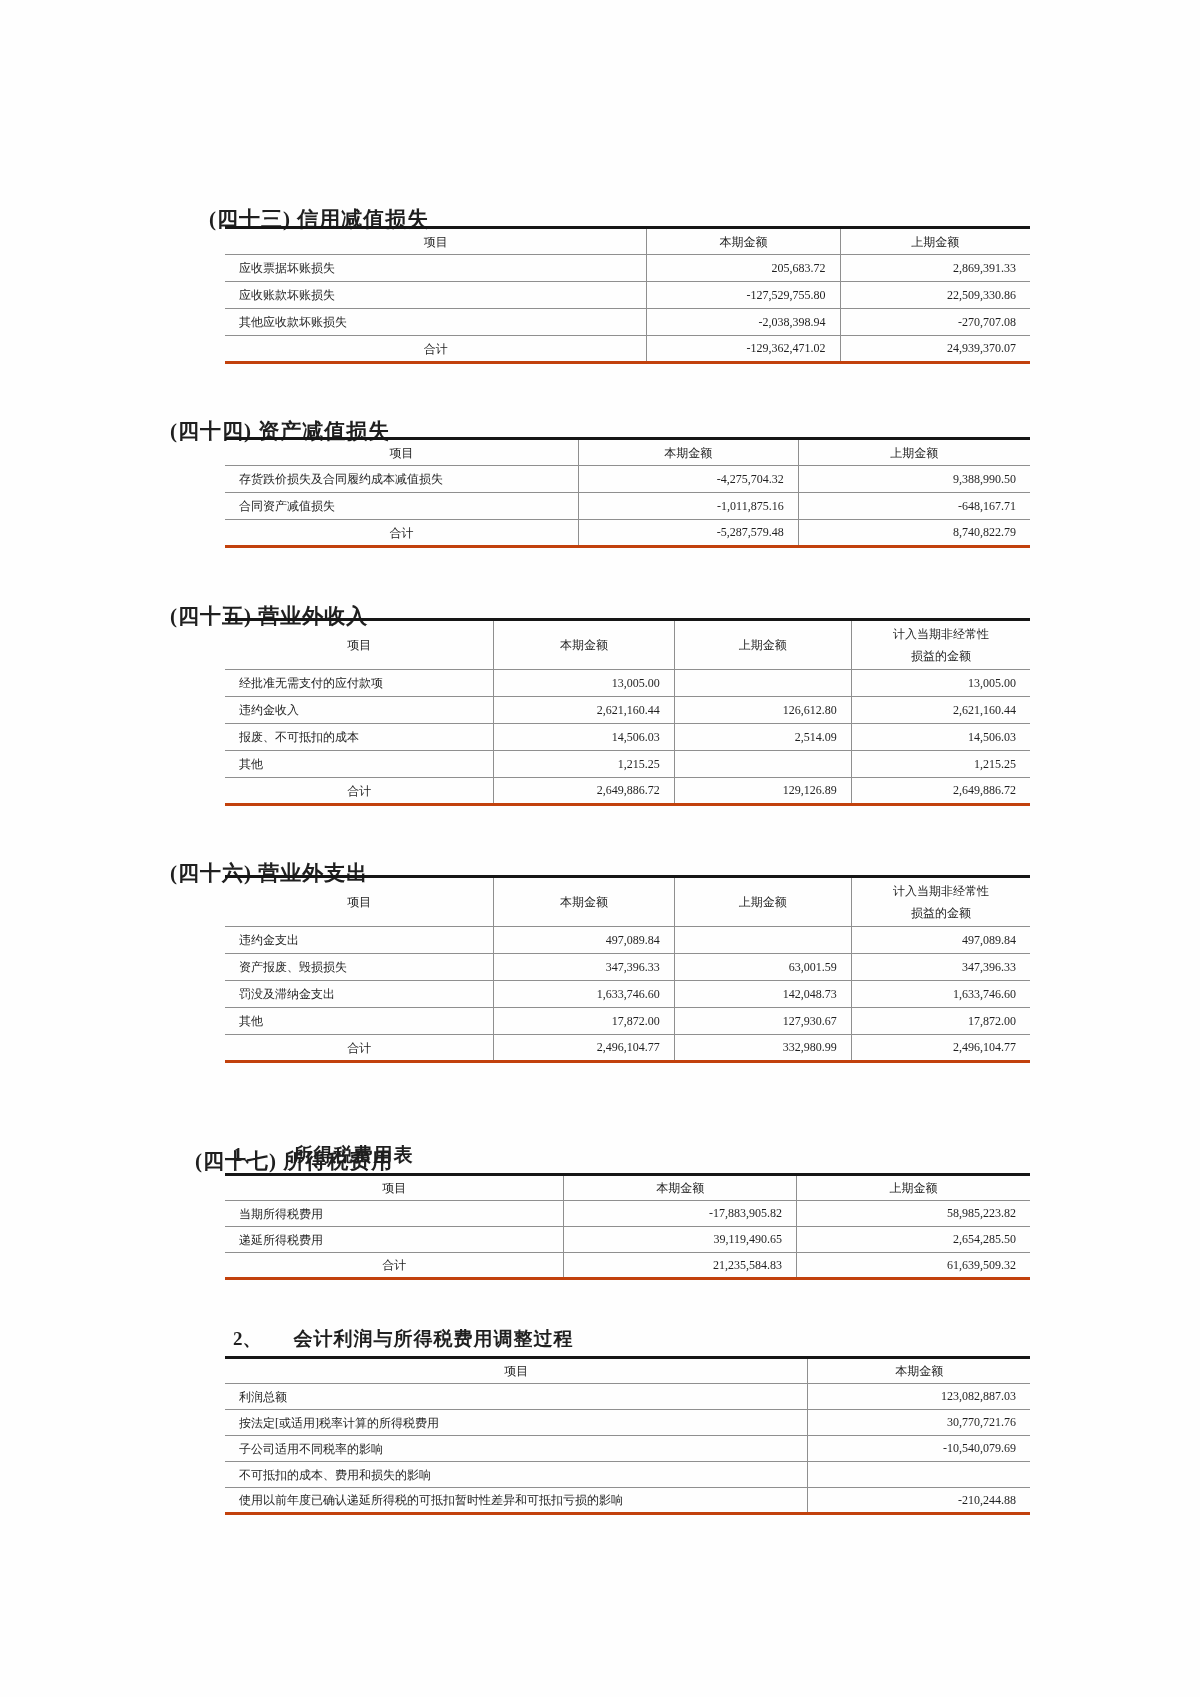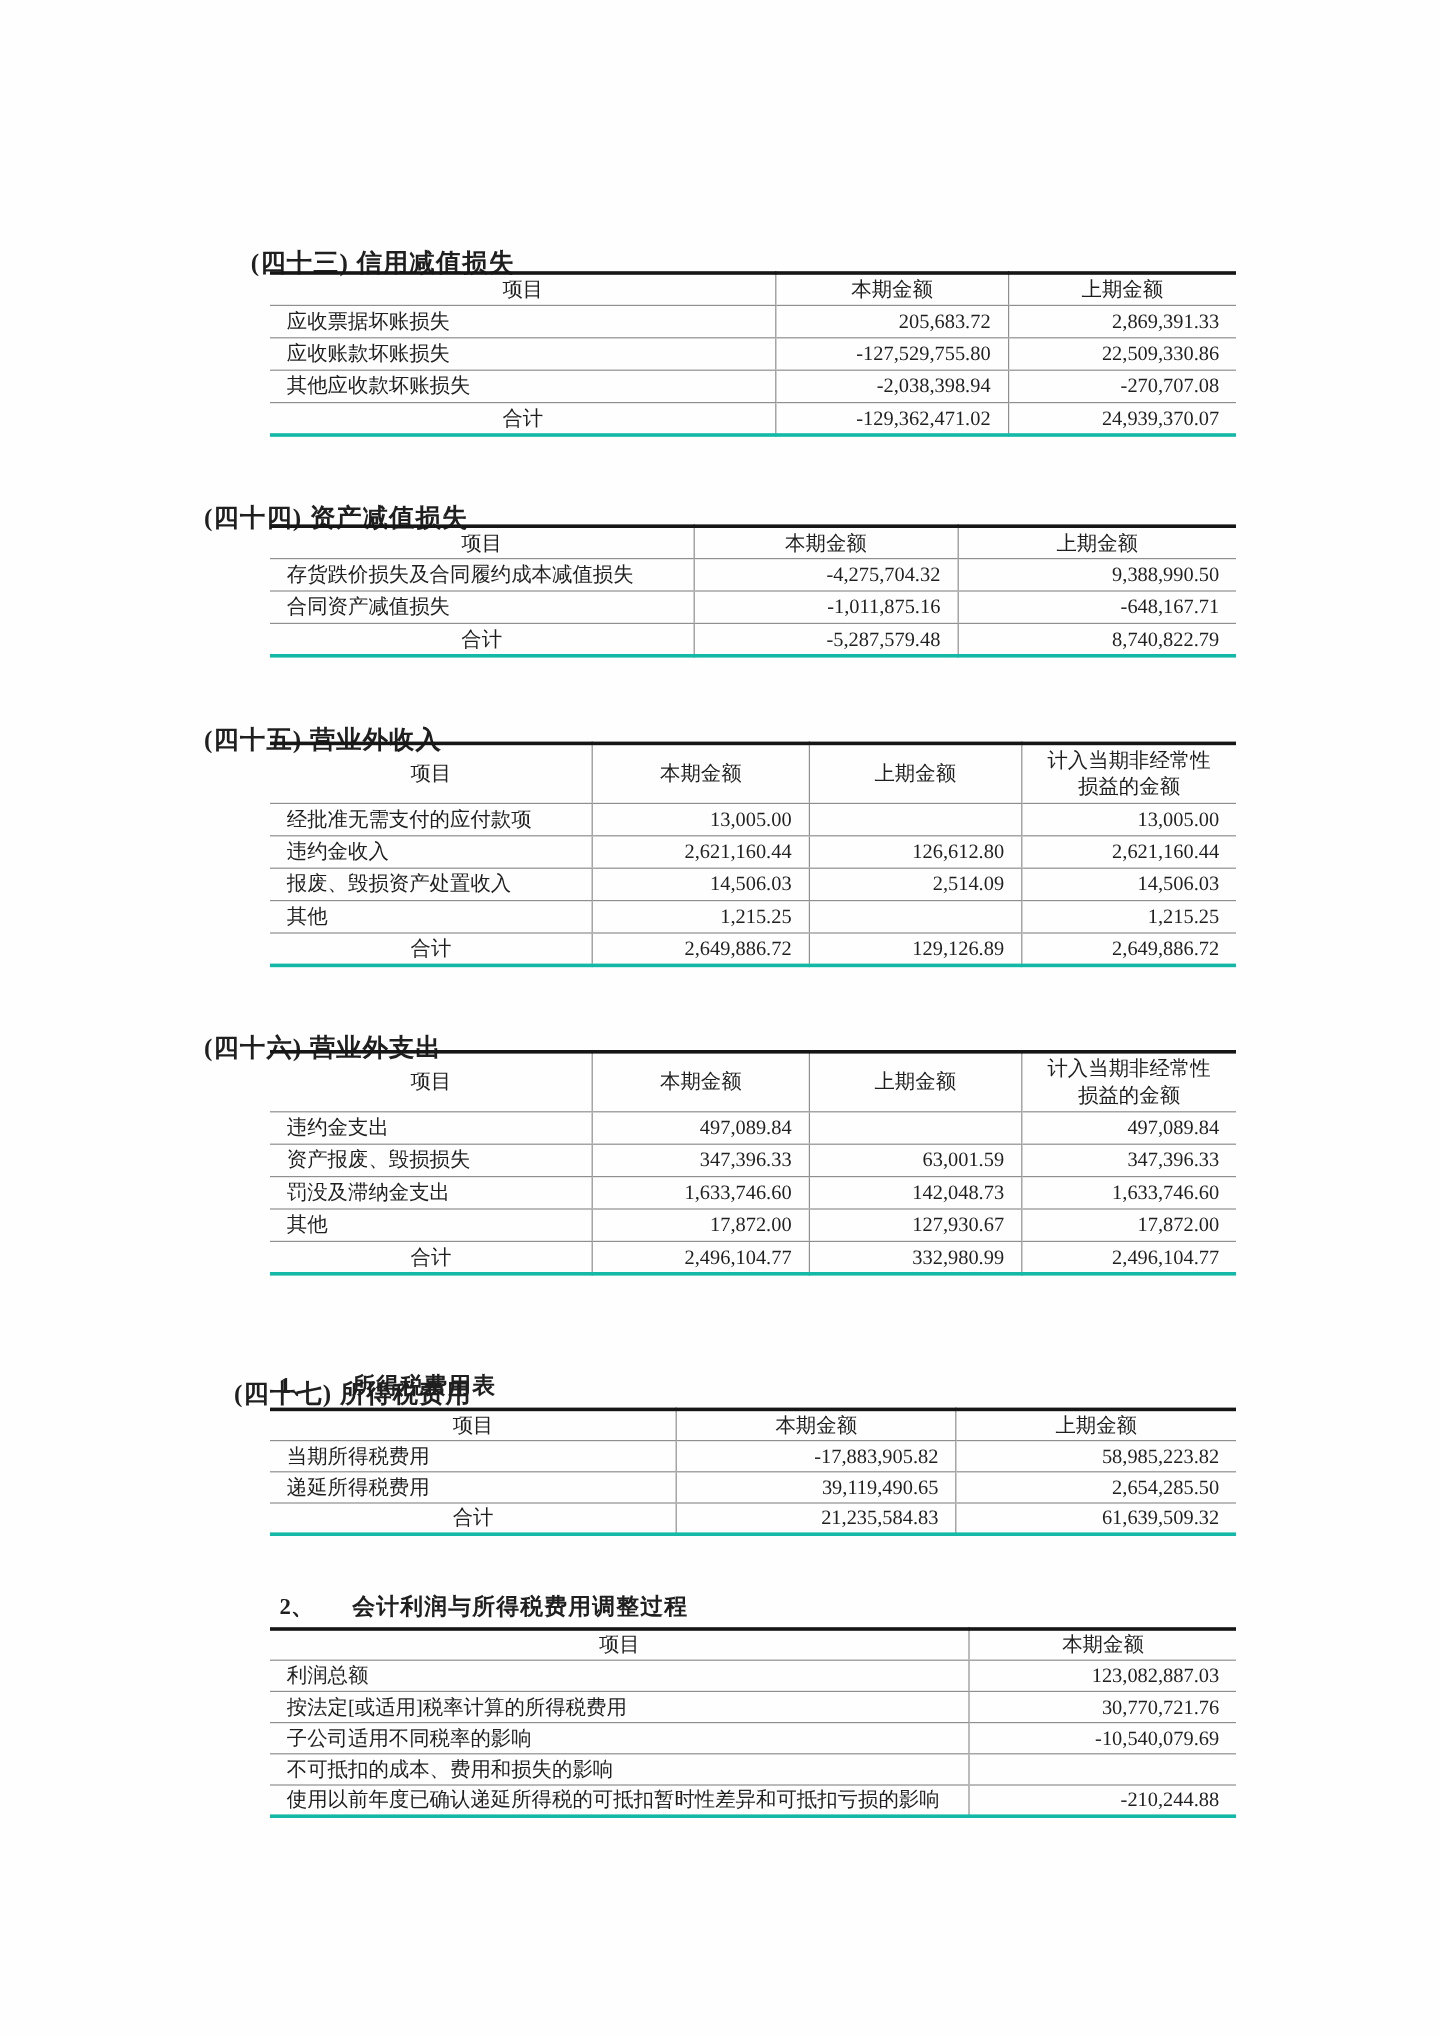--- a/index.html
+++ b/index.html
@@ -28,22 +28,22 @@
     white-space:nowrap;
   }
   .sub-heading .sub-title{margin-left:32px;letter-spacing:1px;}
   .doc-table{
     position:absolute;
     left:225px;
     width:805px;
     border-collapse:collapse;
     table-layout:fixed;
     border-top:3px solid #161616;
-    border-bottom:3px solid #14b8a6;
-    font-size:17px;
+    border-bottom:3px solid #c2410c;
+    font-size:12px;
   }
   .doc-table th,.doc-table td{
     border-bottom:1px solid #8f8f8f;
     padding:1px 0;
     vertical-align:middle;
     font-weight:normal;
     overflow:hidden;
   }
   .doc-table th{ text-align:center; white-space:pre-line; line-height:22px;}
   .doc-table td.cell-label{ text-align:left; padding-left:14px; line-height:22px;}
@@ -151,21 +151,21 @@
           <td class="cell-num"></td>
           <td class="cell-num">13,005.00</td>
         </tr>
         <tr style="min-height: 27px; height: 27px;">
           <td class="cell-label">违约金收入</td>
           <td class="cell-num">2,621,160.44</td>
           <td class="cell-num">126,612.80</td>
           <td class="cell-num">2,621,160.44</td>
         </tr>
         <tr style="min-height: 27px; height: 27px;">
-          <td class="cell-label">报废、毁损资产处置收入</td>
+          <td class="cell-label">报废、不可抵扣的成本</td>
           <td class="cell-num">14,506.03</td>
           <td class="cell-num">2,514.09</td>
           <td class="cell-num">14,506.03</td>
         </tr>
         <tr style="min-height: 27px; height: 27px;">
           <td class="cell-label">其他</td>
           <td class="cell-num">1,215.25</td>
           <td class="cell-num"></td>
           <td class="cell-num">1,215.25</td>
         </tr>

